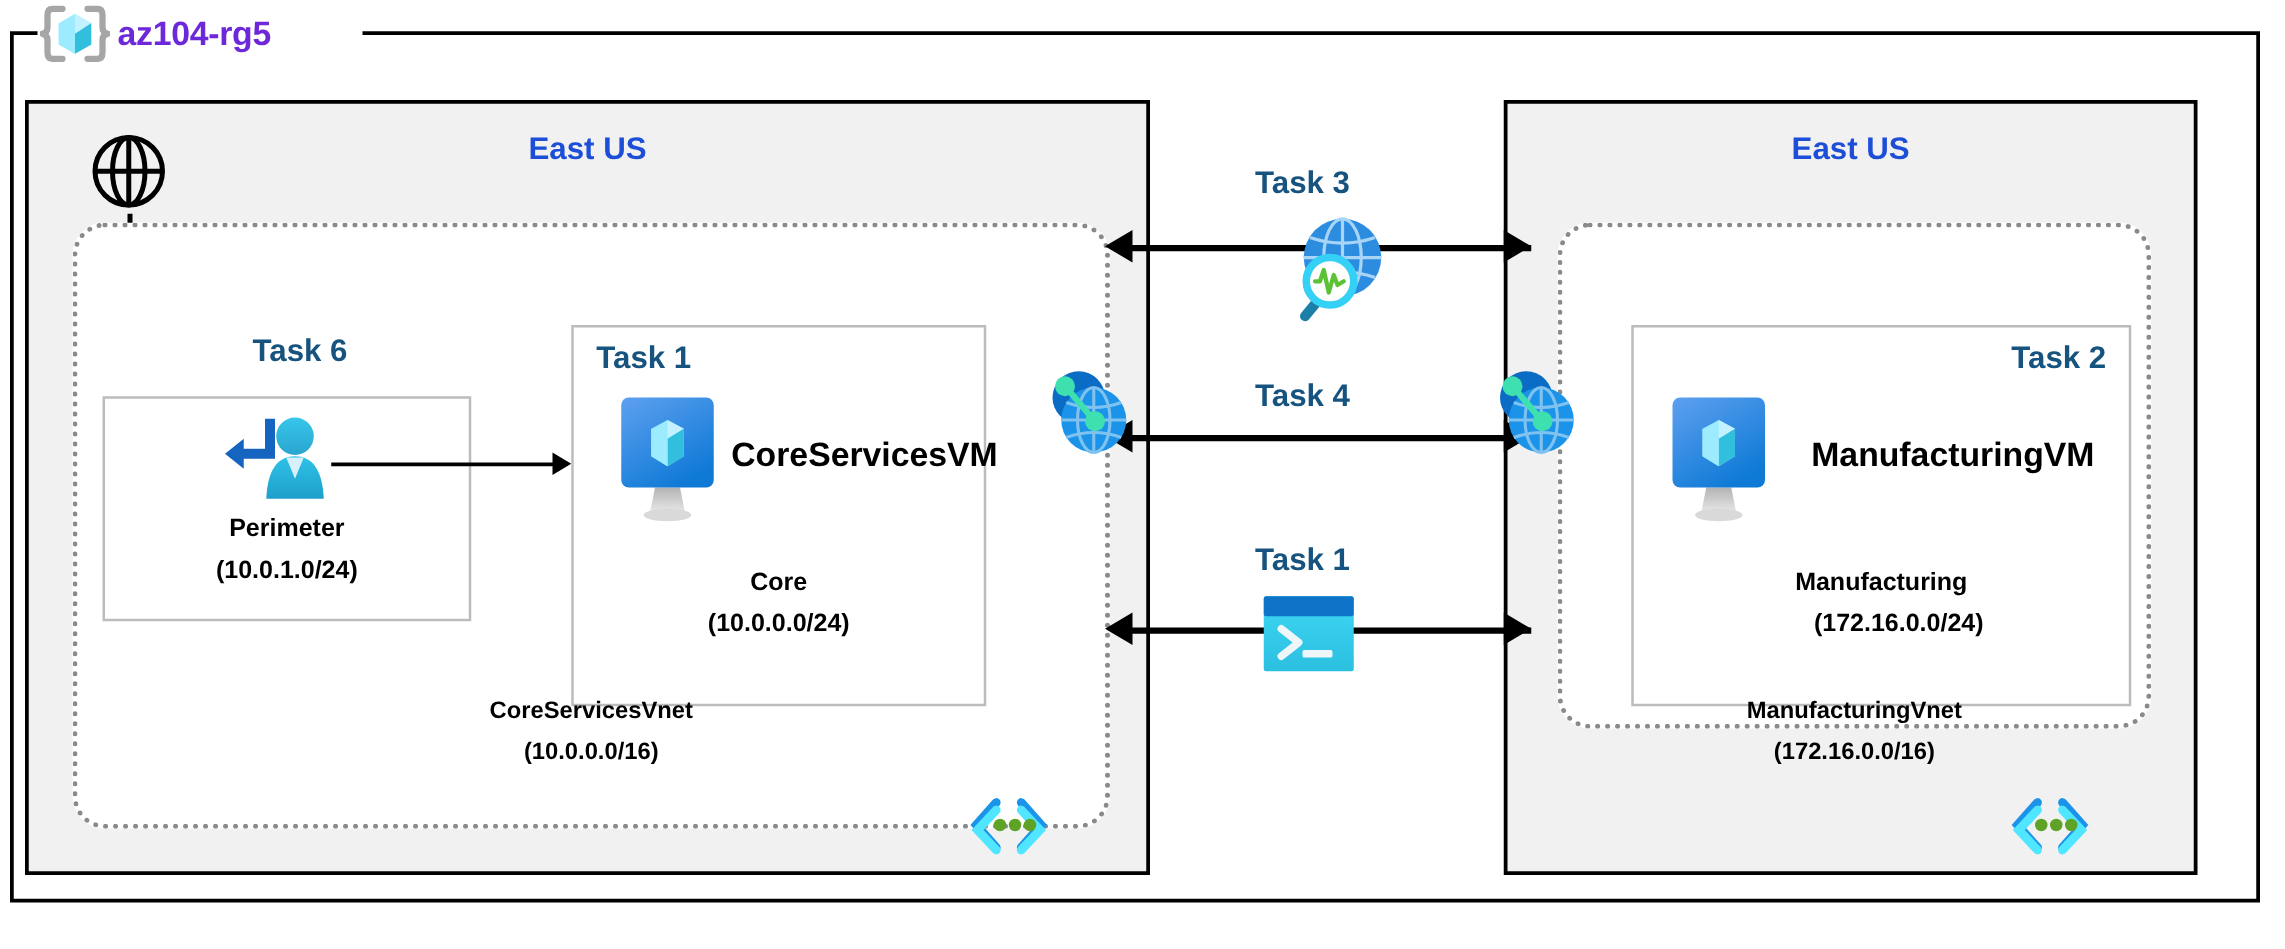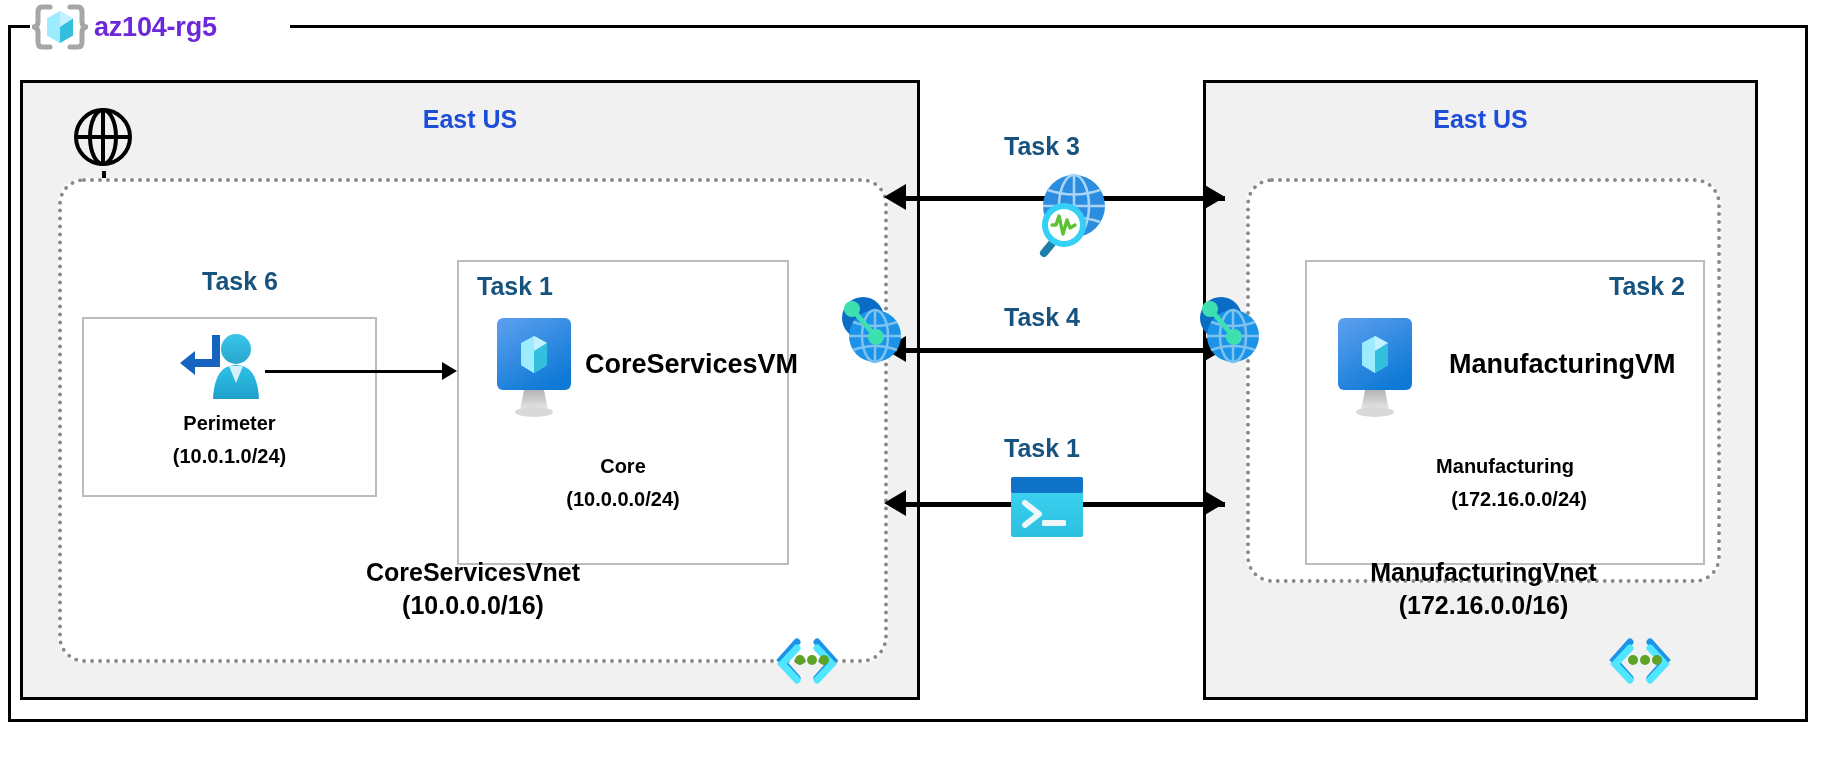--- a/index.html
+++ b/index.html
@@ -41,21 +41,21 @@
 
   
   .vnet{
     position:absolute;background:#fff;box-sizing:border-box;
     border:4px dotted #8a8a8a;border-radius:26px;
   }
   #vnet-core{left:35px; top:95px; width:830px; height:485px;}
   #vnet-mfg {left:40px; top:95px; width:475px; height:405px;}
   .vnet-name{
     position:absolute;left:0;right:0;text-align:center;
-    font-size:25px;font-weight:bold;line-height:1.22;color:#000;white-space:pre-line;
+    font-size:19px;font-weight:bold;line-height:1.22;color:#000;white-space:pre-line;
   }
   #vnet-core .vnet-name{top:375px;}
   #vnet-mfg  .vnet-name{top:375px;}
 
   
   .subnet{
     position:absolute;background:#fff;border:2px solid #bcbcbc;box-sizing:border-box;
   }
   #subnet-perimeter{left:20px; top:135px; width:295px;height:180px;}
   #subnet-core     {left:395px;top:78px;  width:332px;height:305px;}

